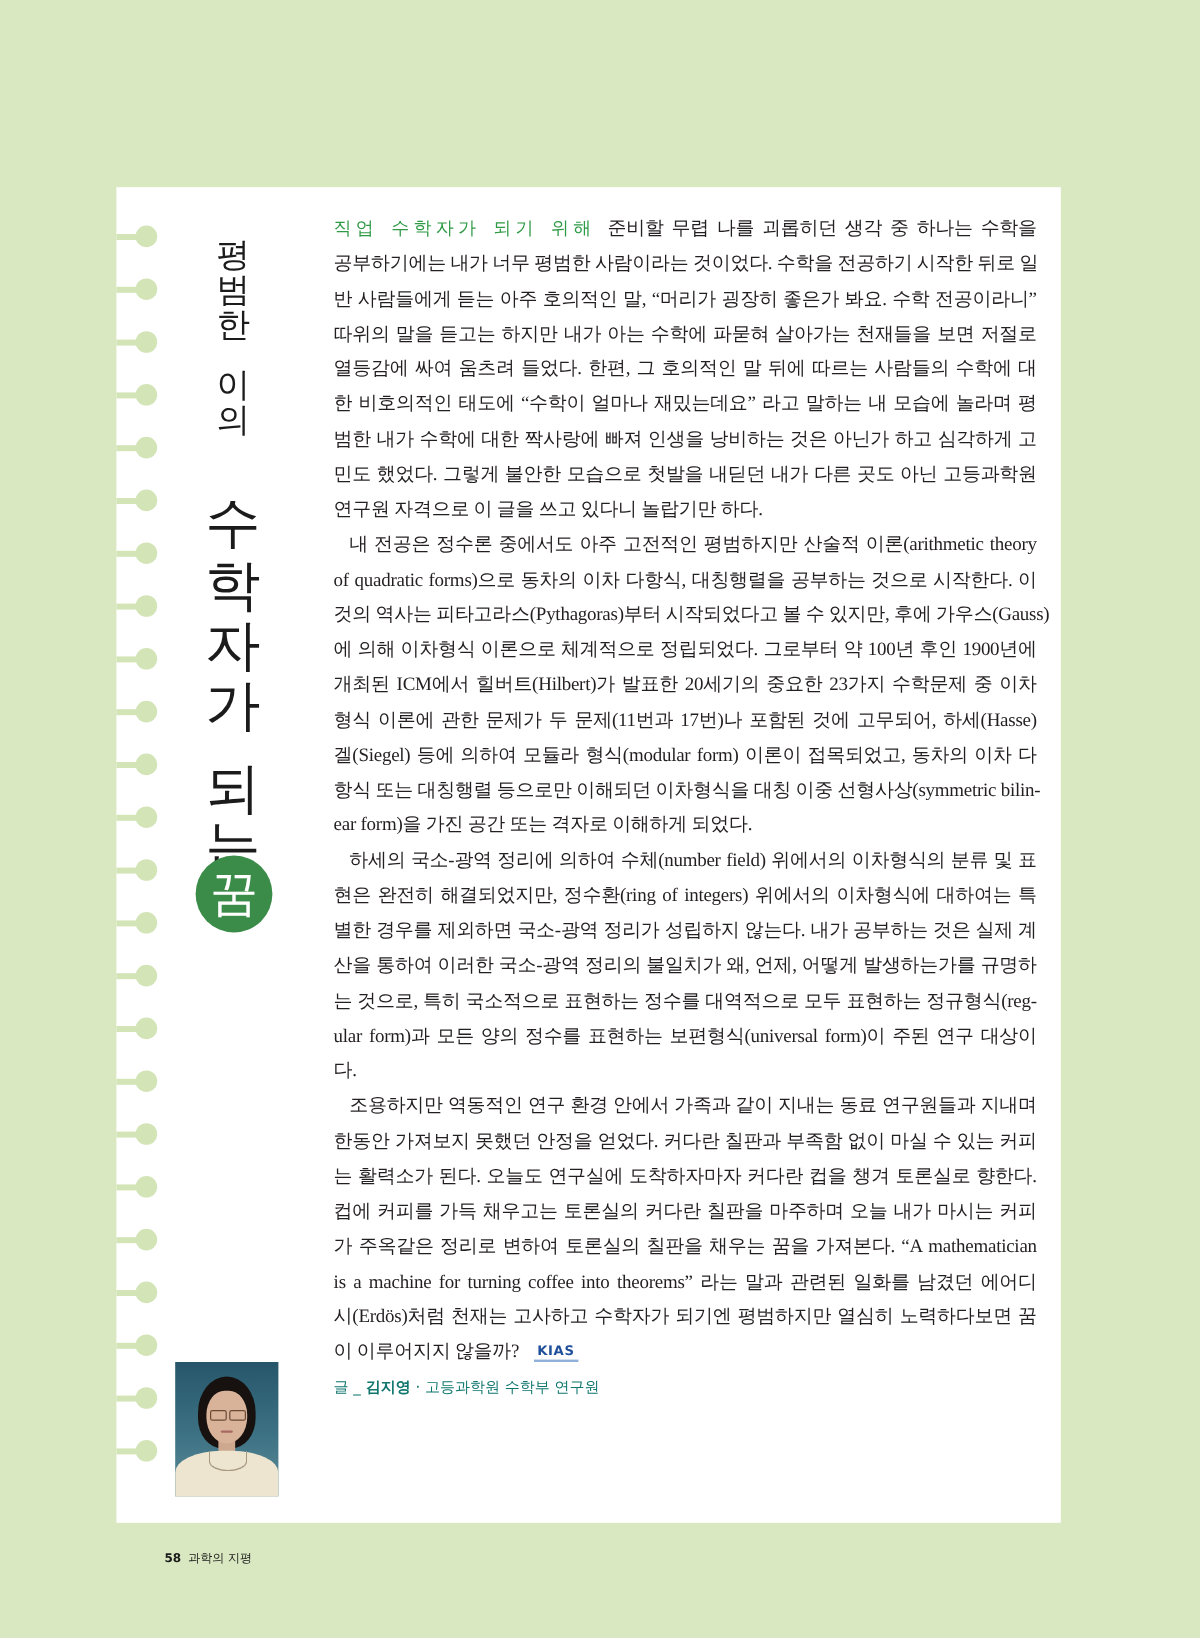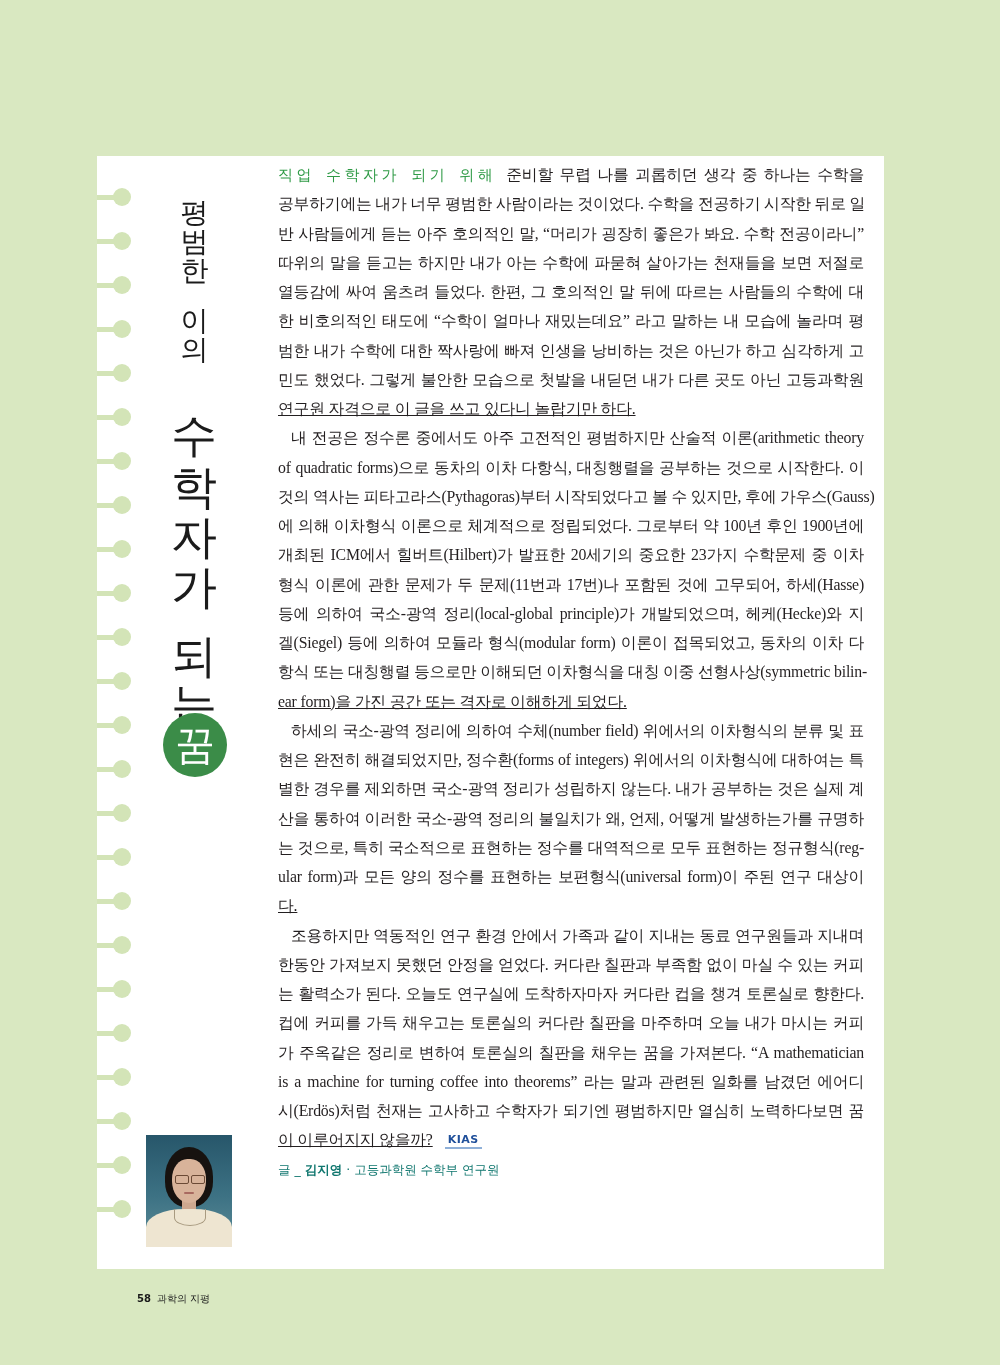--- a/index.html
+++ b/index.html
@@ -30,26 +30,26 @@
       white-space: nowrap;
     }
     .vt-small { left: 174px; width: 40px; line-height: 40px; font-size: 28px; letter-spacing: 1px; }
     .vt-large { left: 165px; width: 60px; line-height: 60px; font-size: 46px; letter-spacing: 4px; }
     .emblem {
       position: absolute; left: 163px; top: 713px; width: 64px; height: 64px; border-radius: 50%;
       background: #3b8c48; color: #ffffff; display: flex; align-items: center; justify-content: center;
       font-family: "DejaVu Sans", sans-serif; font-size: 40px; line-height: 1;
     }
     
-    .article { position: absolute; left: 278px; top: 160px; width: 586px; }
+    .article { position: absolute; left: 278px; top: 176px; width: 586px; }
     .line {
       height: 29.25px; line-height: 29.25px; font-size: 15.8px; letter-spacing: -0.2px;
       white-space: nowrap; text-align: justify; text-align-last: justify;
     }
-    .line.last { text-align: left; text-align-last: left; text-decoration: underline; }
+    .line.last { text-align: left; text-align-last: left; }
     .line.indent { padding-left: 13px; }
     .lead {
       color: #2f9a46; font-family: "DejaVu Sans", sans-serif; font-size: 15px;
       letter-spacing: 3.5px; margin-right: 10px;
     }
     .kias {
       display: inline-block; margin-left: 12px; color: #1f4f9a; font-family: "DejaVu Sans", sans-serif;
       font-weight: bold; font-size: 11px; letter-spacing: 0.5px; line-height: 13px;
       border-bottom: 2px solid #8fb0d8; padding: 0 3px 1px 3px; vertical-align: 2px;
     }
@@ -127,28 +127,27 @@
     <div class="line">민도 했었다. 그렇게 불안한 모습으로 첫발을 내딛던 내가 다른 곳도 아닌 고등과학원</div>
     <div class="line last">연구원 자격으로 이 글을 쓰고 있다니 놀랍기만 하다.</div>
   </div>
   <div class="para">
     <div class="line indent">내 전공은 정수론 중에서도 아주 고전적인 평범하지만 산술적 이론(arithmetic theory</div>
     <div class="line">of quadratic forms)으로 동차의 이차 다항식, 대칭행렬을 공부하는 것으로 시작한다. 이</div>
     <div class="line">것의 역사는 피타고라스(Pythagoras)부터 시작되었다고 볼 수 있지만, 후에 가우스(Gauss)</div>
     <div class="line">에 의해 이차형식 이론으로 체계적으로 정립되었다. 그로부터 약 100년 후인 1900년에</div>
     <div class="line">개최된 ICM에서 힐버트(Hilbert)가 발표한 20세기의 중요한 23가지 수학문제 중 이차</div>
     <div class="line">형식 이론에 관한 문제가 두 문제(11번과 17번)나 포함된 것에 고무되어, 하세(Hasse)</div>
-    <div class="line">등에 의하여 국소-광역 정리(local-global principle)가 개발되었으며, 헤케(Hecke)와 지</div>
     <div class="line">겔(Siegel) 등에 의하여 모듈라 형식(modular form) 이론이 접목되었고, 동차의 이차 다</div>
     <div class="line">항식 또는 대칭행렬 등으로만 이해되던 이차형식을 대칭 이중 선형사상(symmetric bilin-</div>
     <div class="line last">ear form)을 가진 공간 또는 격자로 이해하게 되었다.</div>
   </div>
   <div class="para">
     <div class="line indent">하세의 국소-광역 정리에 의하여 수체(number field) 위에서의 이차형식의 분류 및 표</div>
-    <div class="line">현은 완전히 해결되었지만, 정수환(forms of integers) 위에서의 이차형식에 대하여는 특</div>
+    <div class="line">현은 완전히 해결되었지만, 정수환(ring of integers) 위에서의 이차형식에 대하여는 특</div>
     <div class="line">별한 경우를 제외하면 국소-광역 정리가 성립하지 않는다. 내가 공부하는 것은 실제 계</div>
     <div class="line">산을 통하여 이러한 국소-광역 정리의 불일치가 왜, 언제, 어떻게 발생하는가를 규명하</div>
     <div class="line">는 것으로, 특히 국소적으로 표현하는 정수를 대역적으로 모두 표현하는 정규형식(reg-</div>
     <div class="line">ular form)과 모든 양의 정수를 표현하는 보편형식(universal form)이 주된 연구 대상이</div>
     <div class="line last">다.</div>
   </div>
   <div class="para">
     <div class="line indent">조용하지만 역동적인 연구 환경 안에서 가족과 같이 지내는 동료 연구원들과 지내며</div>
     <div class="line">한동안 가져보지 못했던 안정을 얻었다. 커다란 칠판과 부족함 없이 마실 수 있는 커피</div>
     <div class="line">는 활력소가 된다. 오늘도 연구실에 도착하자마자 커다란 컵을 챙겨 토론실로 향한다.</div>

